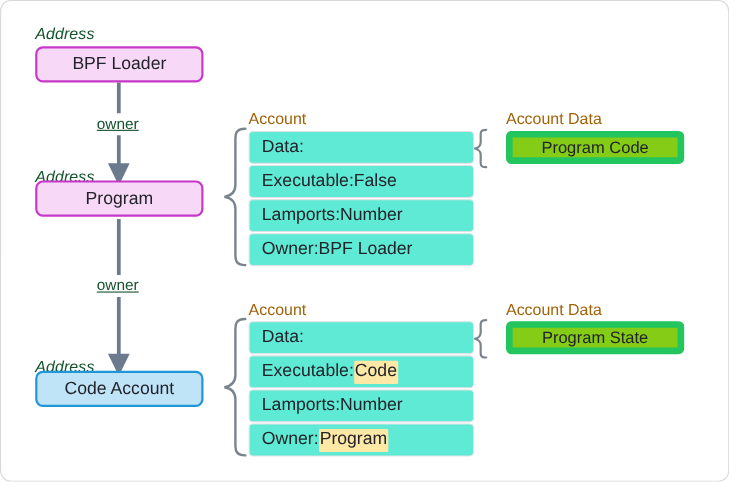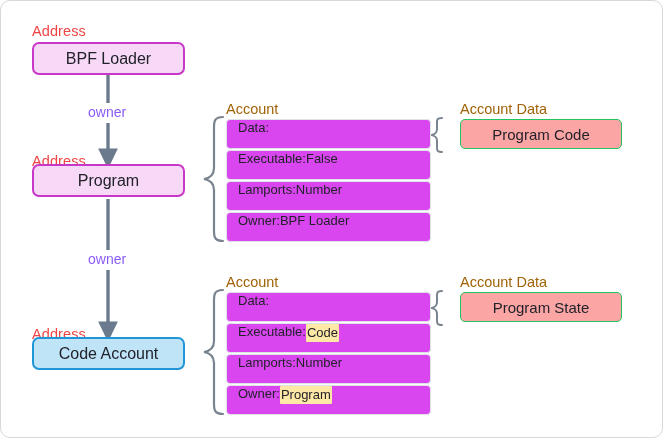--- a/index.html
+++ b/index.html
@@ -18,35 +18,37 @@
     border: 1px solid #d8d8d8;
     border-radius: 10px;
     box-sizing: border-box;
     overflow: hidden;
   }
   .abs { position: absolute; }
 
   
   .addr-label {
     font-size: 14.5px;
-    color: #ef4444;
+    color: #14532d;
     letter-spacing: .1px;
     white-space: nowrap;
+    font-style: italic;
   }
   .group-label {
     font-size: 14.5px;
     color: #a16207;
     white-space: nowrap;
   }
   .edge-label {
     font-size: 14px;
-    color: #8b5cf6;
+    color: #14532d;
     white-space: nowrap;
     background: #ffffff;
     padding: 0 4px;
+    text-decoration: underline;
   }
 
   
   .node {
     box-sizing: border-box;
     display: flex;
     align-items: center;
     justify-content: center;
     border-radius: 7px;
     font-size: 16px;
@@ -59,43 +61,43 @@
   }
   .node-blue {
     background: #bfe4f8;
     border: 2px solid #2196d6;
   }
 
   
   .acct-row {
     box-sizing: border-box;
     display: flex;
-    align-items: flex-start;
+    align-items: center;
     padding-left: 11px;
-    background: #d946ef;
+    background: #5eead4;
     border: 1px solid #dfe2e7;
     border-radius: 4px;
-    font-size: 13px;
+    font-size: 16px;
     color: #22222a;
     white-space: nowrap;
   }
   .hl {
     background: #fde8a6;
     padding: 1px 1px 2px 1px;
     border-radius: 1px;
   }
 
   
   .data-box {
     box-sizing: border-box;
     display: flex;
     align-items: center;
     justify-content: center;
-    background: #fca5a5;
-    border: 1px solid #22c55e;
+    background: #84cc16;
+    border: 6px solid #22c55e;
     border-radius: 5px;
     font-size: 15px;
     color: #22222a;
     white-space: nowrap;
   }
 
   
   #overlay {
     position: absolute;
     left: 0; top: 0;

